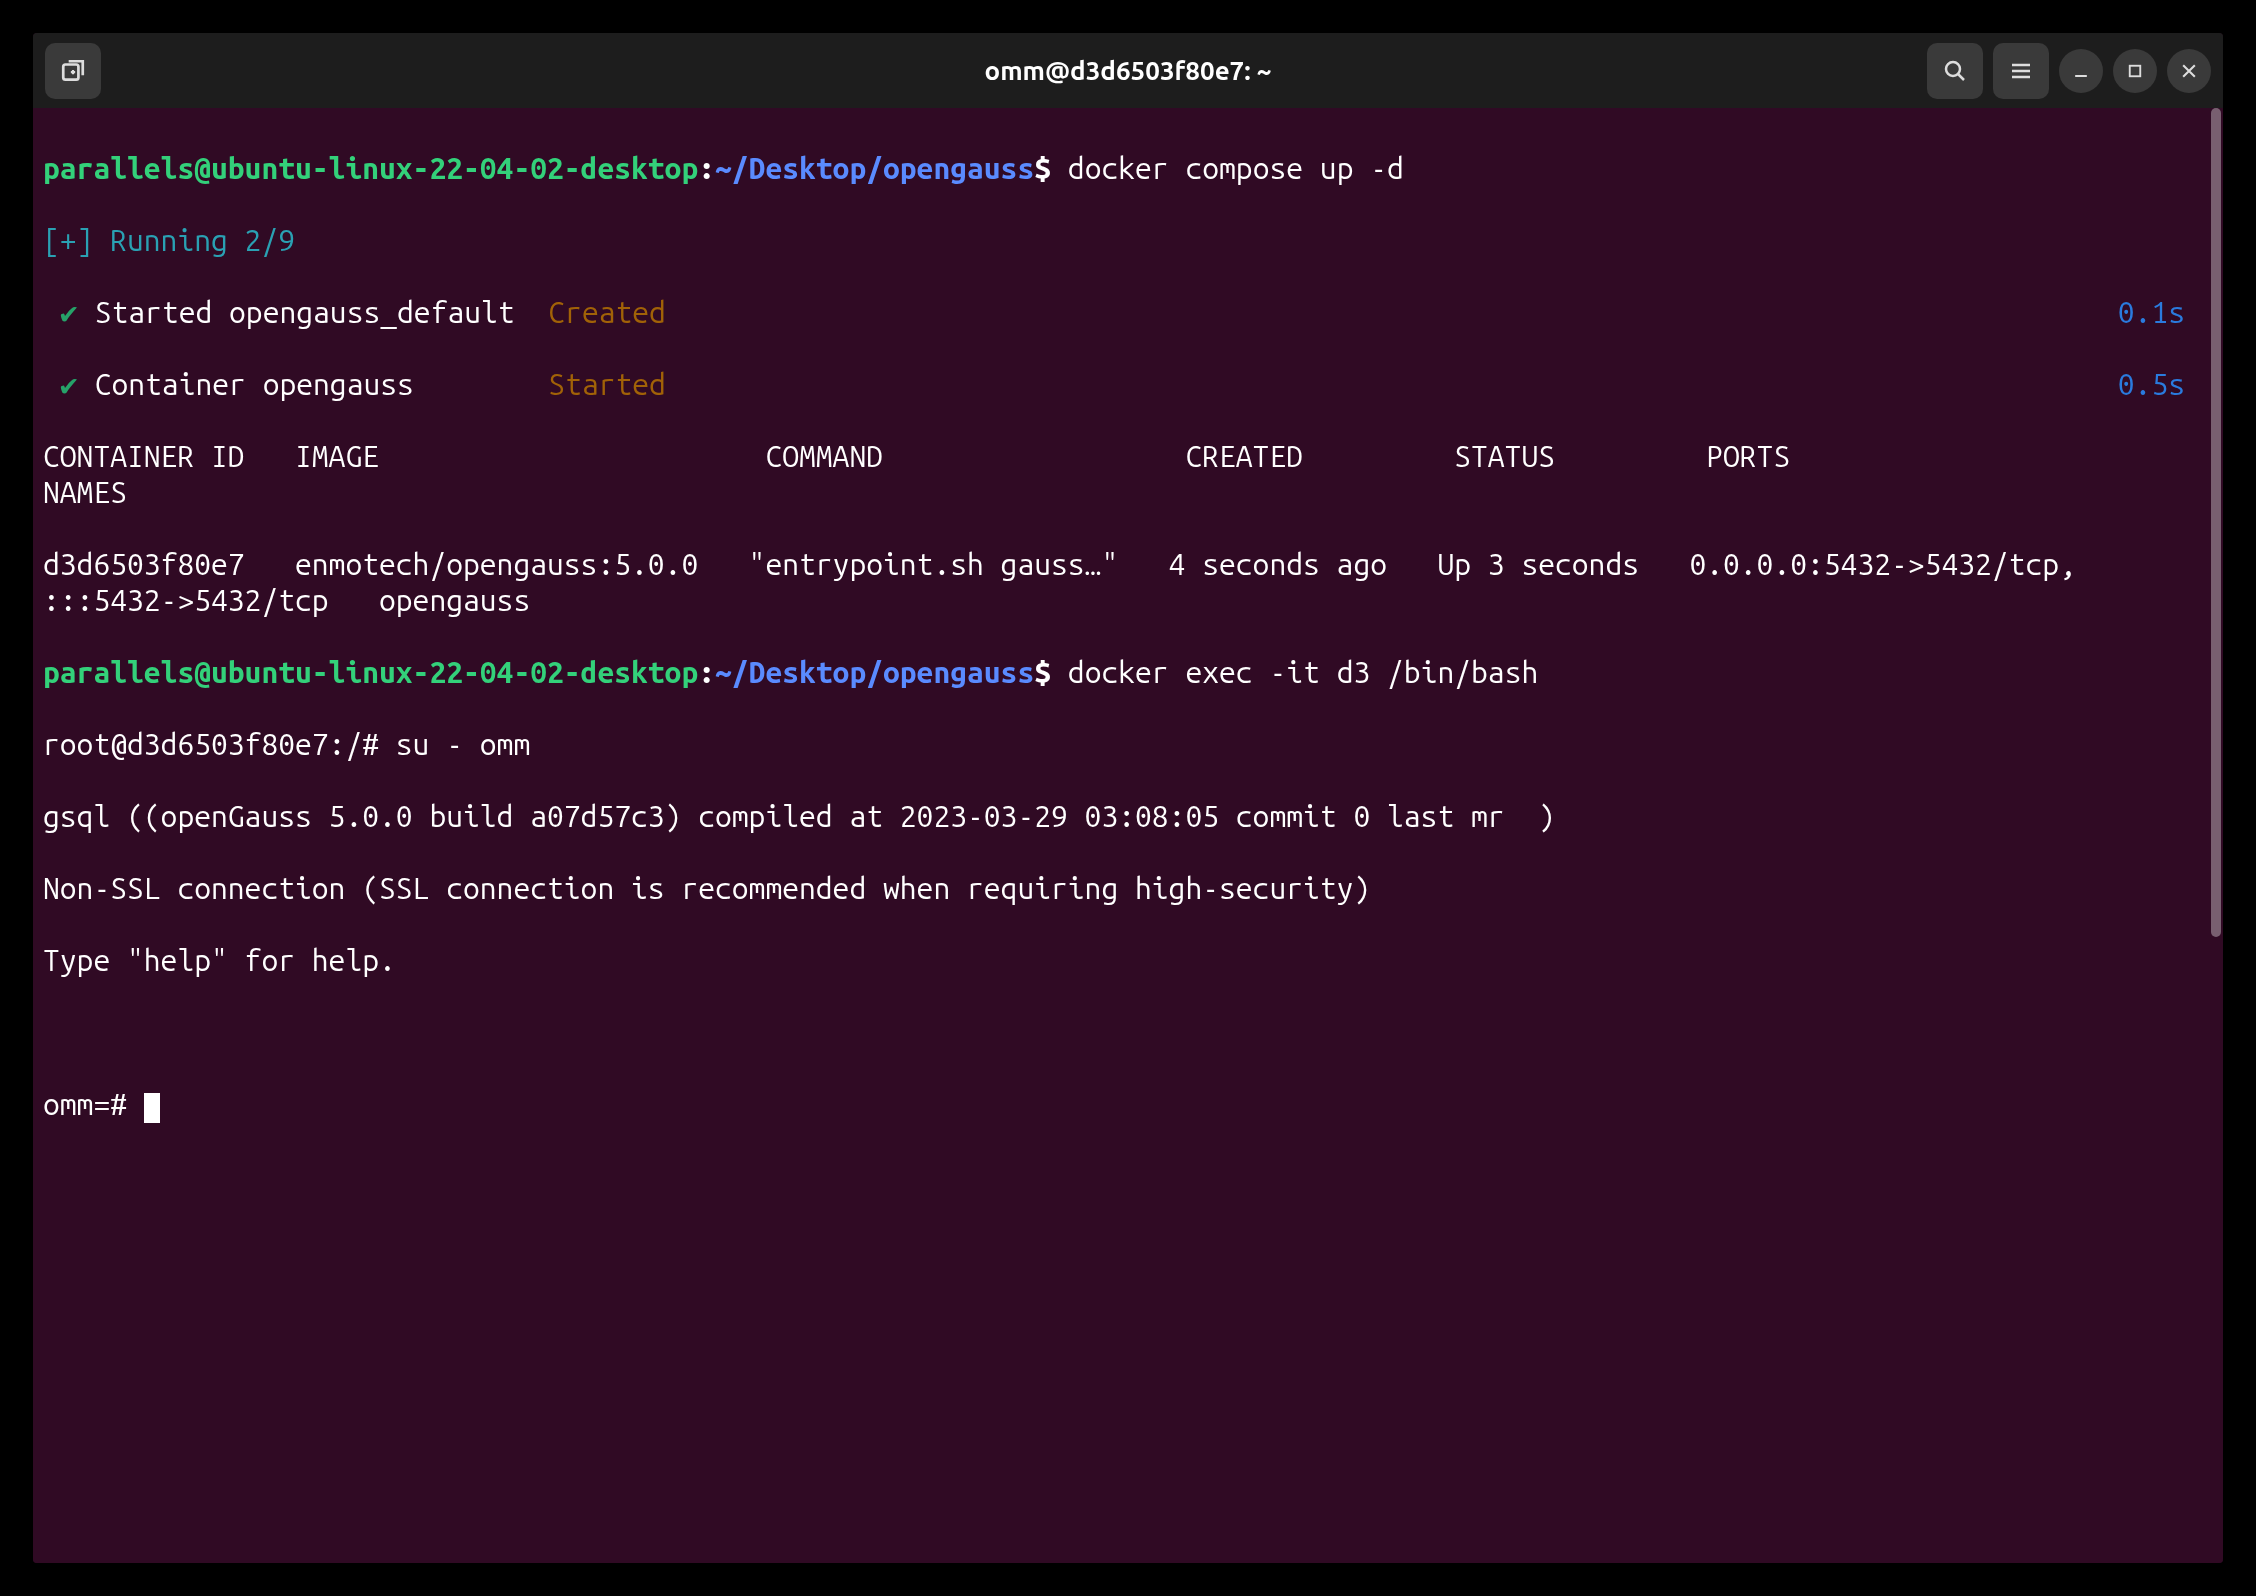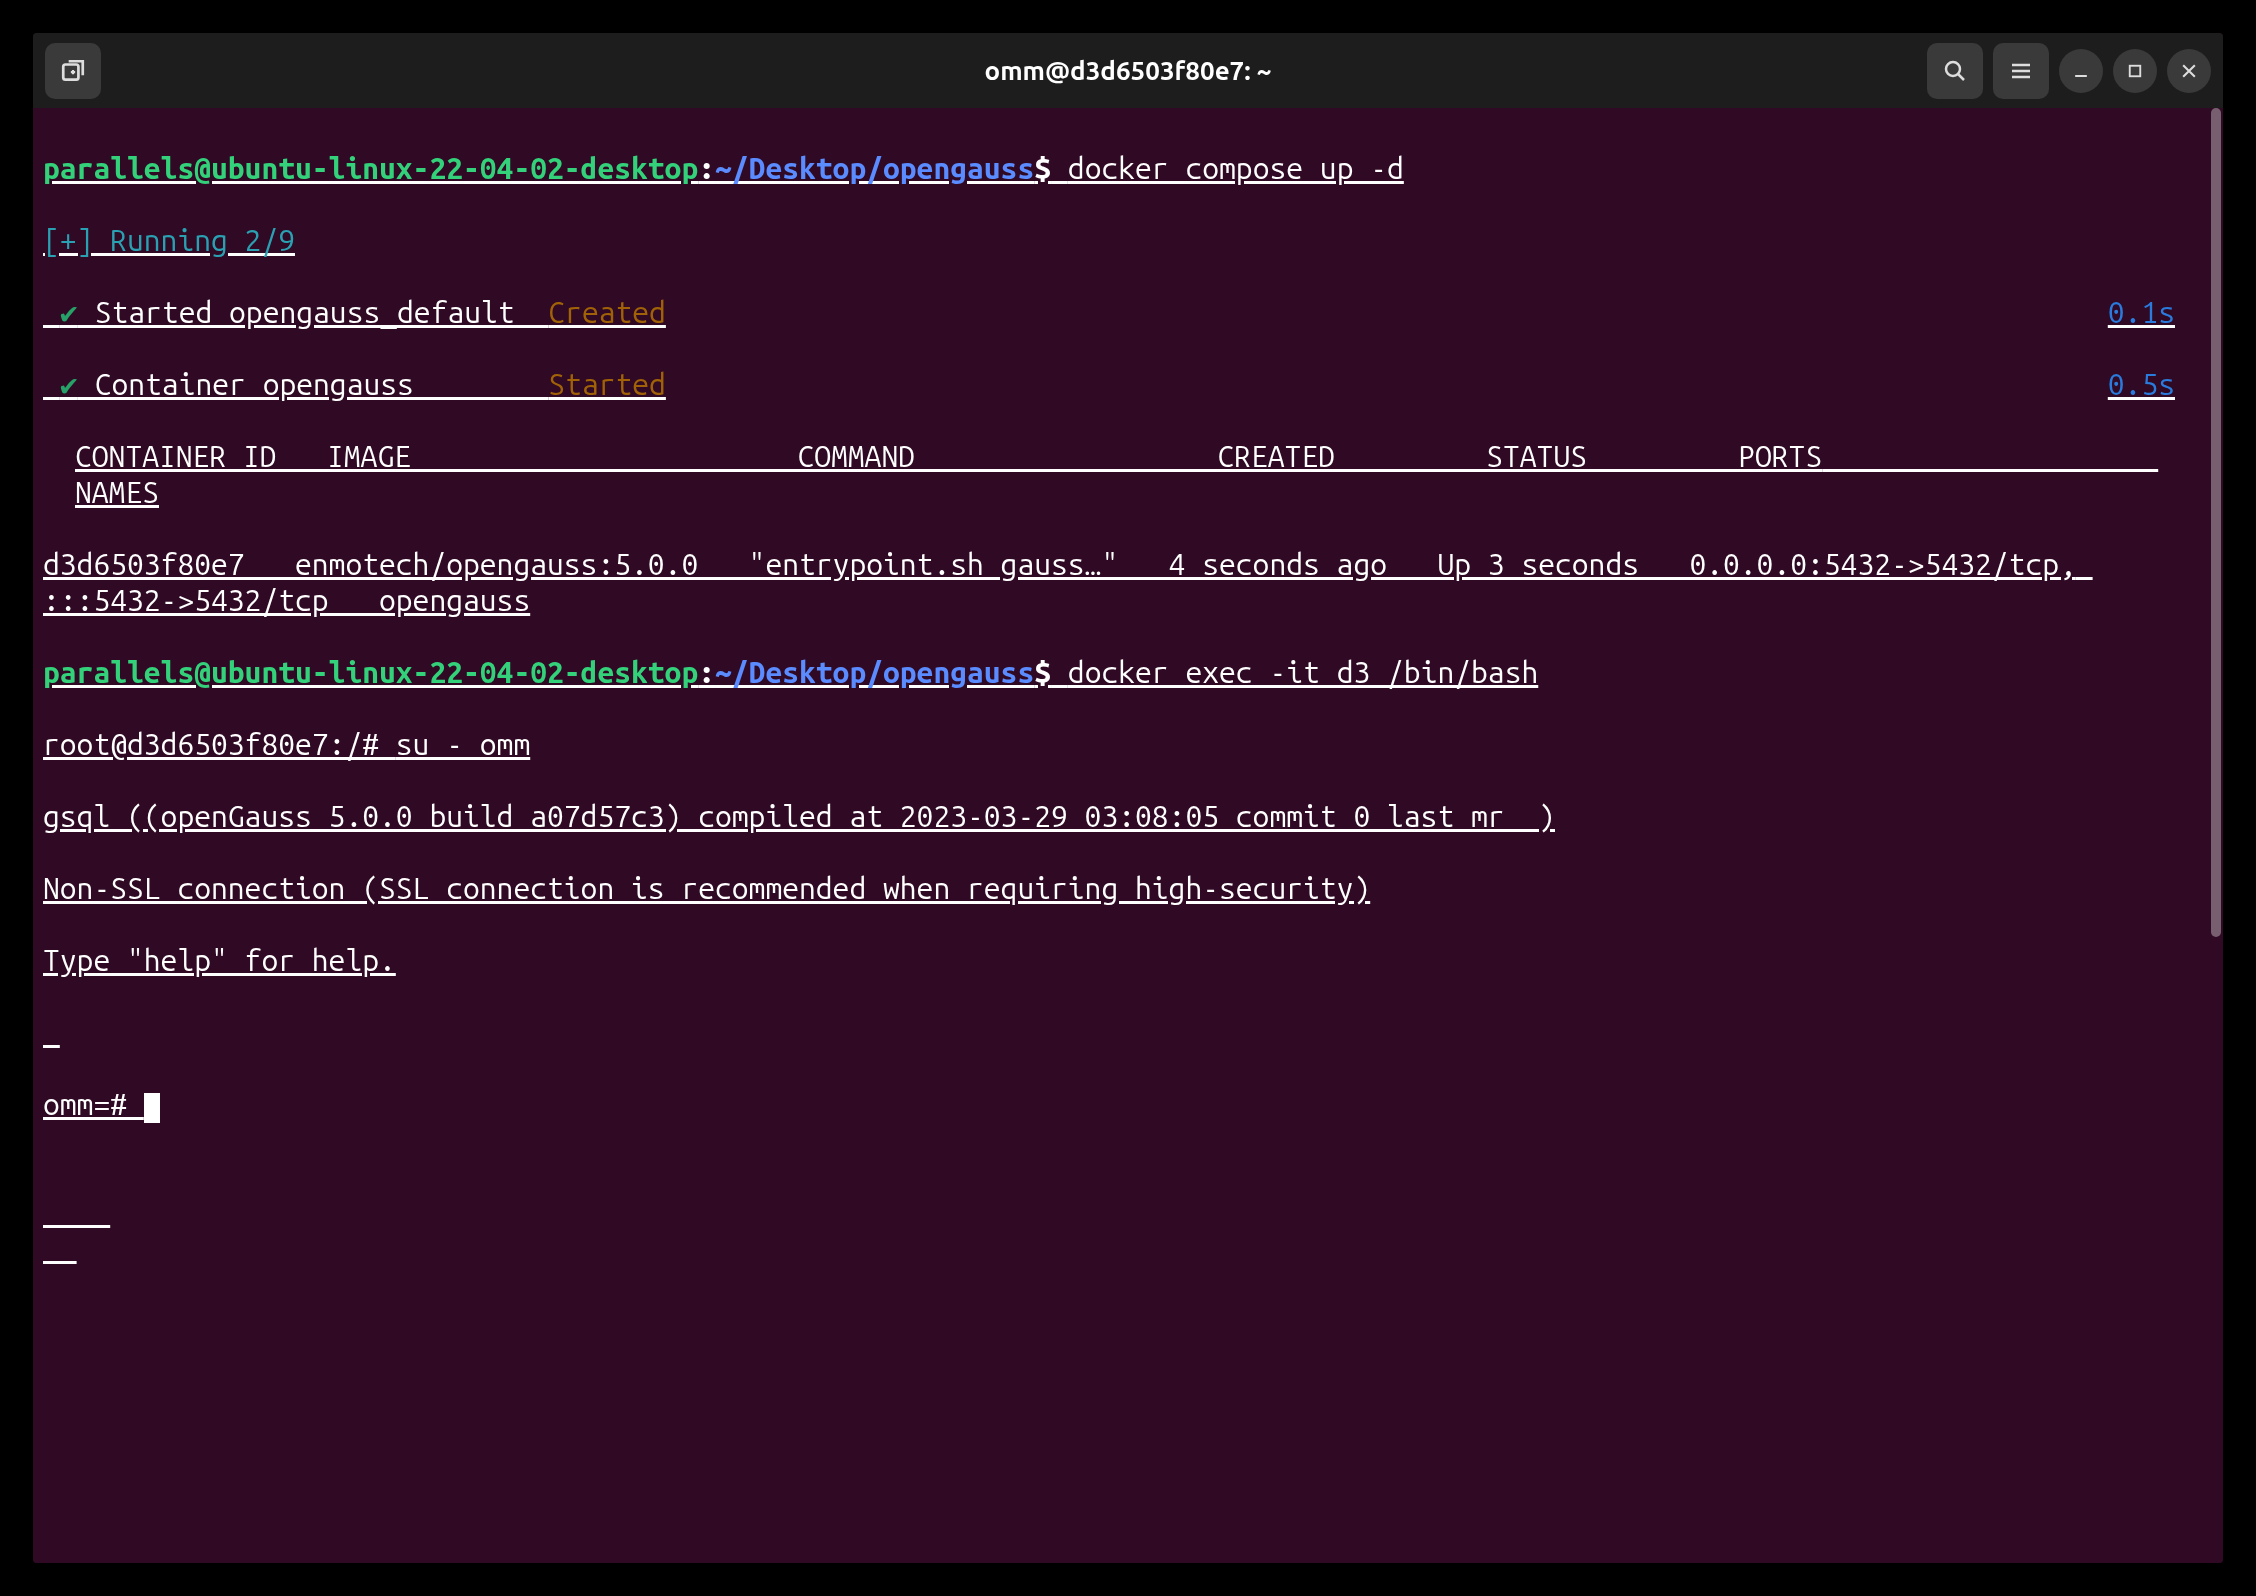--- a/index.html
+++ b/index.html
@@ -53,28 +53,27 @@
     align-items: center;
     justify-content: center;
     color: #ddd;
     cursor: pointer;
   }
   .tb-btn.round { border-radius: 50%; width: 44px; height: 44px; }
   .tb-btn svg { stroke: #ddd; fill: none; stroke-width: 2.5; }
   .terminal {
     flex: 1;
     background: #300a24;
-    padding: 6px 24px 6px 10px;
+    padding: 6px 14px 6px 10px;
     position: relative;
     font-size: 30px;
     line-height: 36px;
     color: #ffffff;
     white-space: pre;
     overflow: hidden;
-    text-decoration: underline;
   }
   .scrollbar {
     position: absolute;
     top: 0;
     right: 0;
     width: 14px;
     height: 100%;
     background: transparent;
   }
   .scrollbar-thumb {
@@ -147,21 +146,21 @@
         </svg>
       </button>
     </div>
   </div>
 
   <div class="terminal">
 <div><span class="c-brgreen bold">parallels@ubuntu-linux-22-04-02-desktop</span><span class="c-white bold">:</span><span class="c-bblue bold">~/Desktop/opengauss</span><span class="c-white bold">$</span><span> </span><span class="c-white">docker compose up -d</span></div>
 <div><span class="c-cyan">[+] Running 2/9</span></div>
 <div style="display:flex;"><span> </span><span class="check">✔</span><span> Started opengauss_default  </span><span class="c-green">Created</span><span style="flex:1"></span><span class="c-blue" style="padding-right:24px;">0.1s</span></div>
 <div style="display:flex;"><span> </span><span class="check">✔</span><span> Container opengauss        </span><span class="c-green">Started</span><span style="flex:1"></span><span class="c-blue" style="padding-right:24px;">0.5s</span></div>
-<div style="white-space:pre-wrap;margin-left:32px;"><span>CONTAINER ID   IMAGE                       COMMAND                  CREATED         STATUS         PORTS                    NAMES</span></div>
+<div style="white-space:pre-wrap;"><span>CONTAINER ID   IMAGE                       COMMAND                  CREATED         STATUS         PORTS                    NAMES</span></div>
 <div style="white-space:pre-wrap;"><span>d3d6503f80e7   enmotech/opengauss:5.0.0   "entrypoint.sh gauss…"   4 seconds ago   Up 3 seconds   0.0.0.0:5432-&gt;5432/tcp, :::5432-&gt;5432/tcp   opengauss</span></div>
 <div><span class="c-brgreen bold">parallels@ubuntu-linux-22-04-02-desktop</span><span class="c-white bold">:</span><span class="c-bblue bold">~/Desktop/opengauss</span><span class="c-white bold">$</span><span> </span><span class="c-white">docker exec -it d3 /bin/bash</span></div>
 <div><span>root@d3d6503f80e7:/# </span><span>su - omm</span></div>
 <div><span>gsql ((openGauss 5.0.0 build a07d57c3) compiled at 2023-03-29 03:08:05 commit 0 last mr  )</span></div>
 <div><span>Non-SSL connection (SSL connection is recommended when requiring high-security)</span></div>
 <div><span>Type "help" for help.</span></div>
 <div>&nbsp;</div>
 <div><span>omm=# </span><span class="cursor"></span></div>
 
     <div class="scrollbar">

